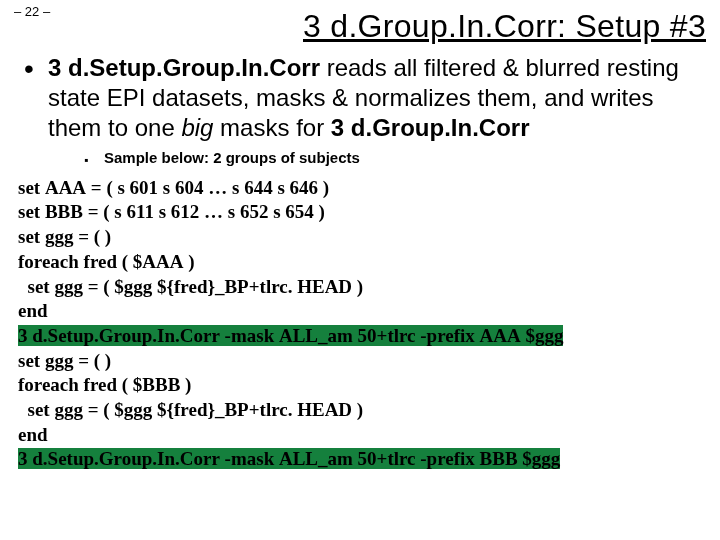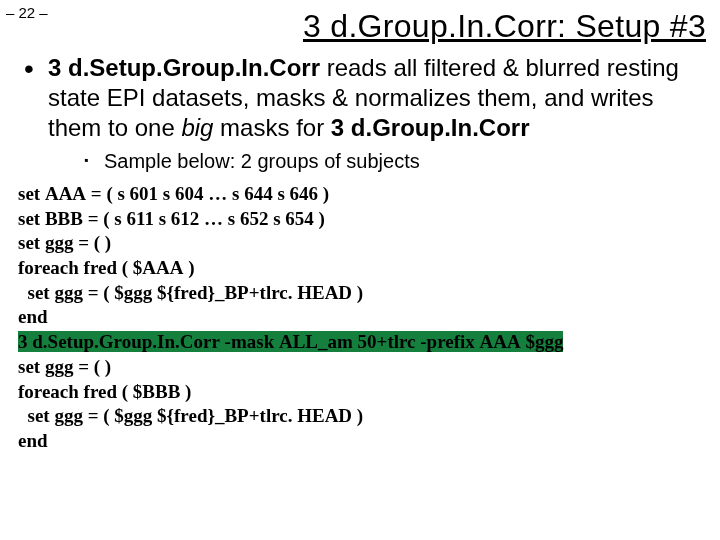--- a/index.html
+++ b/index.html
@@ -15,22 +15,22 @@
   .slide {
     position: relative;
     width: 720px;
     height: 540px;
     box-sizing: border-box;
     padding: 6px 14px 10px 14px;
   }
   .pagenum {
     position: absolute;
     top: 4px;
-    left: 6px;
-    font-size: 15px;
+    left: 14px;
+    font-size: 13px;
     font-family: Arial, Helvetica, sans-serif;
     color: #000;
   }
   .title {
     text-align: right;
     font-size: 32px;
     font-weight: normal;
     text-decoration: underline;
     margin: 2px 0 8px 0;
     letter-spacing: 0.3px;
@@ -60,23 +60,24 @@
     font-weight: bold;
   }
   .italic { font-style: italic; }
   ul.sub {
     list-style: none;
     margin: 6px 0 0 0;
     padding: 0 0 0 40px;
   }
   ul.sub > li {
     position: relative;
-    font-size: 20px;
+    font-size: 15px;
     line-height: 1.25;
     padding-left: 16px;
+    font-weight: bold;
   }
   ul.sub > li::before {
     content: "▪";
     position: absolute;
     left: -4px;
     top: 4px;
     font-size: 12px;
     color: #000;
   }
   .codeblock {
@@ -115,15 +116,16 @@
       <span class="line">set&nbsp;BBB&nbsp;=&nbsp;(&nbsp;s&nbsp;611&nbsp;s&nbsp;612&nbsp;…&nbsp;s&nbsp;652&nbsp;s&nbsp;654&nbsp;)</span>
       <span class="line">set&nbsp;ggg&nbsp;=&nbsp;(&nbsp;)</span>
       <span class="line">foreach&nbsp;fred&nbsp;(&nbsp;$AAA&nbsp;)</span>
       <span class="line">&nbsp;&nbsp;set&nbsp;ggg&nbsp;=&nbsp;(&nbsp;$ggg&nbsp;${fred}_BP+tlrc.&nbsp;HEAD&nbsp;)</span>
       <span class="line">end</span>
       <span class="line"><span class="hl">3&nbsp;d.Setup.Group.In.Corr&nbsp;-mask&nbsp;ALL_am&nbsp;50+tlrc&nbsp;-prefix&nbsp;AAA&nbsp;$ggg</span></span>
       <span class="line">set&nbsp;ggg&nbsp;=&nbsp;(&nbsp;)</span>
       <span class="line">foreach&nbsp;fred&nbsp;(&nbsp;$BBB&nbsp;)</span>
       <span class="line">&nbsp;&nbsp;set&nbsp;ggg&nbsp;=&nbsp;(&nbsp;$ggg&nbsp;${fred}_BP+tlrc.&nbsp;HEAD&nbsp;)</span>
       <span class="line">end</span>
+      <span class="line"><span class="hl">3&nbsp;d.Setup.Group.In.Corr&nbsp;-mask&nbsp;ALL_am&nbsp;50+tlrc&nbsp;-prefix&nbsp;BBB&nbsp;$ggg</span></span>
     </div>
 
 </div>
 
 </body></html>

